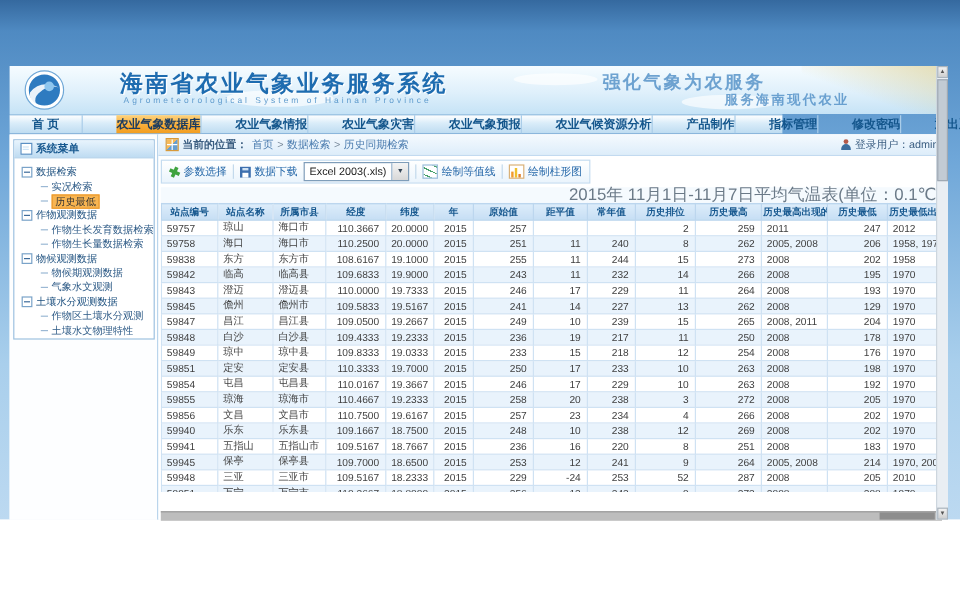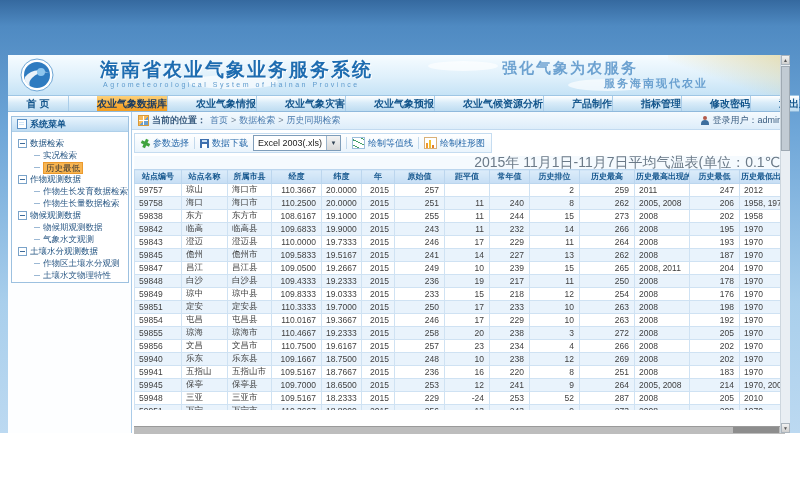--- a/index.html
+++ b/index.html
@@ -16,21 +16,21 @@
     color:#1e6cb0;letter-spacing:2px;text-shadow:1px 1px 0 #fff;white-space:nowrap;}
   .banner-sub{position:absolute;left:95px;top:26px;font-size:7px;color:#5f9bcd;
     letter-spacing:2.5px;white-space:nowrap;}
   .slogan1{position:absolute;right:150px;top:4px;font-size:15px;font-weight:bold;
     color:#4f8ec6;opacity:.8;letter-spacing:2px;}
   .slogan2{position:absolute;right:80px;top:21px;font-size:11px;font-weight:bold;
     color:#4f8ec6;opacity:.8;letter-spacing:2px;}
   .reeds{position:absolute;right:0;top:0;width:120px;height:40px;
     background:linear-gradient(200deg,rgba(214,196,120,.55),rgba(214,196,120,0) 60%);}
   
-  .navbar{position:absolute;left:0;top:40px;width:791px;height:17px;display:flex;
+  .navbar{position:absolute;left:0;top:40px;width:644px;height:17px;display:flex;
     background:linear-gradient(180deg,#ffffff 0%,#d9ecf9 45%,#bedcf1 100%);
     border-top:1px solid #9fc6e4;border-bottom:1px solid #8fb9dc;box-sizing:border-box;gap:28px;}
   .tab{flex:1 1 auto;display:flex;align-items:center;justify-content:center;
     font-size:10px;font-weight:bold;color:#14568c;border-right:1px solid #aacde9;
     white-space:nowrap;cursor:pointer;}
   .tab.first{flex:0 0 60px;}
   .tab.active{background:linear-gradient(180deg,#fdd27c 0%,#f8ab35 60%,#f29e22 100%);
     color:#1c3c60;}
   
   .content{position:absolute;left:0;top:57px;width:780px;height:321px;background:#fff;}
@@ -385,21 +385,21 @@
                 <td class="txt">儋州市</td>
                 <td class="num">109.5833</td>
                 <td class="num">19.5167</td>
                 <td class="num">2015</td>
                 <td class="num">241</td>
                 <td class="num">14</td>
                 <td class="num">227</td>
                 <td class="num">13</td>
                 <td class="num">262</td>
                 <td class="txt">2008</td>
-                <td class="num">187</td>
+                <td class="num">129</td>
                 <td class="txt">1970</td>
               </tr>
               <tr>
                 <td class="txt">59847</td>
                 <td class="txt">昌江</td>
                 <td class="txt">昌江县</td>
                 <td class="num">109.0500</td>
                 <td class="num">19.2667</td>
                 <td class="num">2015</td>
                 <td class="num">249</td>

